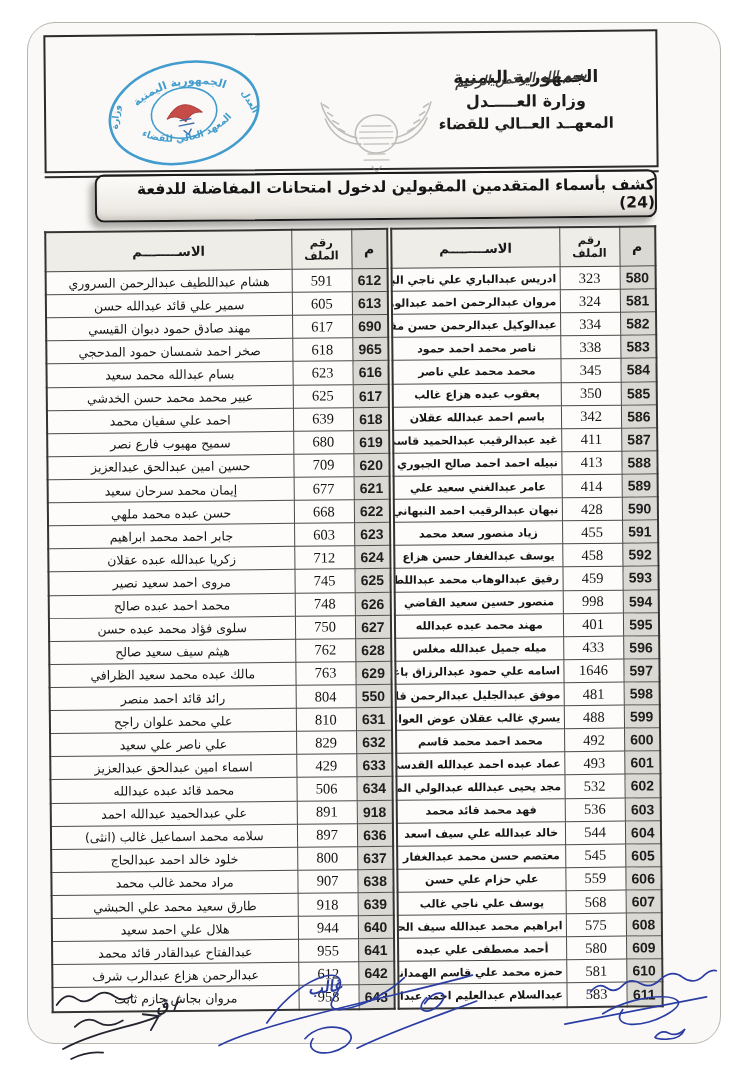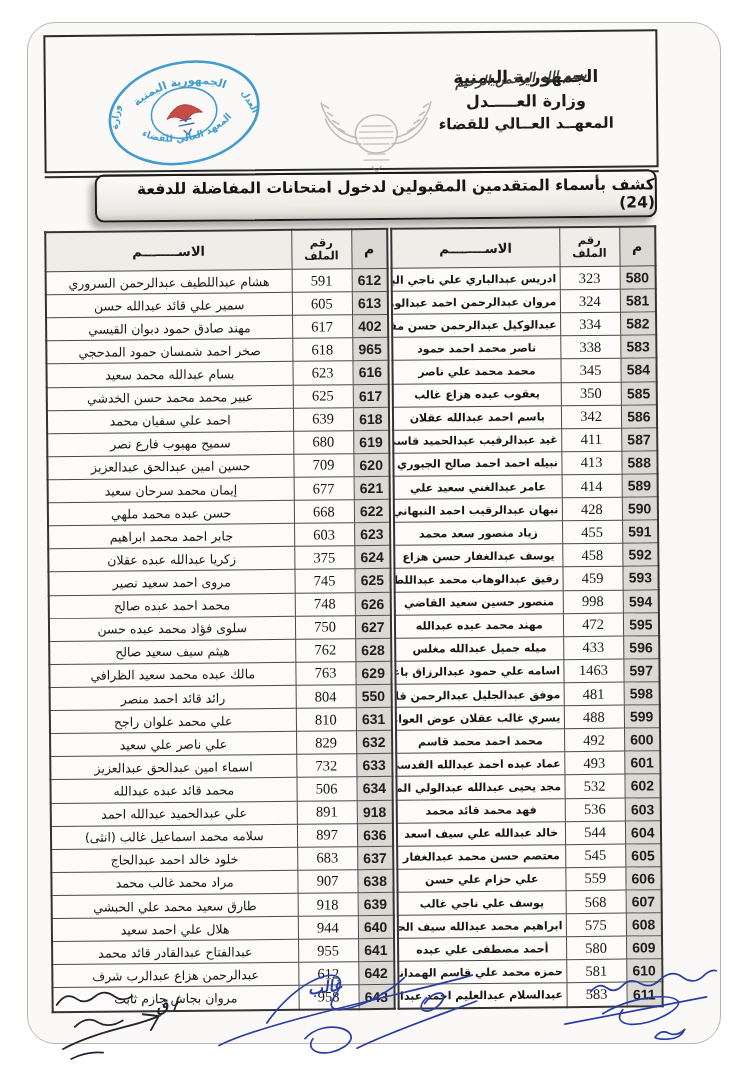--- a/index.html
+++ b/index.html
@@ -225,31 +225,31 @@
             <td class="file">459</td>
             <td class="name">رفيق عبدالوهاب محمد عبداللطيف</td>
           </tr>
           <tr>
             <td class="serial">594</td>
             <td class="file">998</td>
             <td class="name">منصور حسين سعيد القاضي</td>
           </tr>
           <tr>
             <td class="serial">595</td>
-            <td class="file">472</td>
+            <td class="file">401</td>
             <td class="name">مهند محمد عبده عبدالله</td>
           </tr>
           <tr>
             <td class="serial">596</td>
             <td class="file">433</td>
             <td class="name">ميله جميل عبدالله مغلس</td>
           </tr>
           <tr>
             <td class="serial">597</td>
-            <td class="file">1463</td>
+            <td class="file">1646</td>
             <td class="name">اسامه علي حمود عبدالرزاق باعلوي</td>
           </tr>
           <tr>
             <td class="serial">598</td>
             <td class="file">481</td>
             <td class="name">موفق عبدالجليل عبدالرحمن قاسم</td>
           </tr>
           <tr>
             <td class="serial">599</td>
             <td class="file">488</td>
@@ -339,21 +339,21 @@
             <td class="serial">612</td>
             <td class="file">591</td>
             <td class="name">هشام عبداللطيف عبدالرحمن السروري</td>
           </tr>
           <tr>
             <td class="serial">613</td>
             <td class="file">605</td>
             <td class="name">سمير علي قائد عبدالله حسن</td>
           </tr>
           <tr>
-            <td class="serial">402</td>
+            <td class="serial">690</td>
             <td class="file">617</td>
             <td class="name">مهند صادق حمود دبوان القيسي</td>
           </tr>
           <tr>
             <td class="serial">965</td>
             <td class="file">618</td>
             <td class="name">صخر احمد شمسان حمود المدحجي</td>
           </tr>
           <tr>
             <td class="serial">616</td>
@@ -390,21 +390,21 @@
             <td class="file">668</td>
             <td class="name">حسن عبده محمد ملهي</td>
           </tr>
           <tr>
             <td class="serial">623</td>
             <td class="file">603</td>
             <td class="name">جابر احمد محمد ابراهيم</td>
           </tr>
           <tr>
             <td class="serial">624</td>
-            <td class="file">375</td>
+            <td class="file">712</td>
             <td class="name">زكريا عبدالله عبده عقلان</td>
           </tr>
           <tr>
             <td class="serial">625</td>
             <td class="file">745</td>
             <td class="name">مروى احمد سعيد نصير</td>
           </tr>
           <tr>
             <td class="serial">626</td>
             <td class="file">748</td>
@@ -435,41 +435,41 @@
             <td class="file">810</td>
             <td class="name">علي محمد علوان راجح</td>
           </tr>
           <tr>
             <td class="serial">632</td>
             <td class="file">829</td>
             <td class="name">علي ناصر علي سعيد</td>
           </tr>
           <tr>
             <td class="serial">633</td>
-            <td class="file">732</td>
+            <td class="file">429</td>
             <td class="name">اسماء امين عبدالحق عبدالعزيز</td>
           </tr>
           <tr>
             <td class="serial">634</td>
             <td class="file">506</td>
             <td class="name">محمد قائد عبده عبدالله</td>
           </tr>
           <tr>
             <td class="serial">918</td>
             <td class="file">891</td>
             <td class="name">علي عبدالحميد عبدالله احمد</td>
           </tr>
           <tr>
             <td class="serial">636</td>
             <td class="file">897</td>
             <td class="name">سلامه محمد اسماعيل غالب (انثى)</td>
           </tr>
           <tr>
             <td class="serial">637</td>
-            <td class="file">683</td>
+            <td class="file">800</td>
             <td class="name">خلود خالد احمد عبدالحاج</td>
           </tr>
           <tr>
             <td class="serial">638</td>
             <td class="file">907</td>
             <td class="name">مراد محمد غالب محمد</td>
           </tr>
           <tr>
             <td class="serial">639</td>
             <td class="file">918</td>

